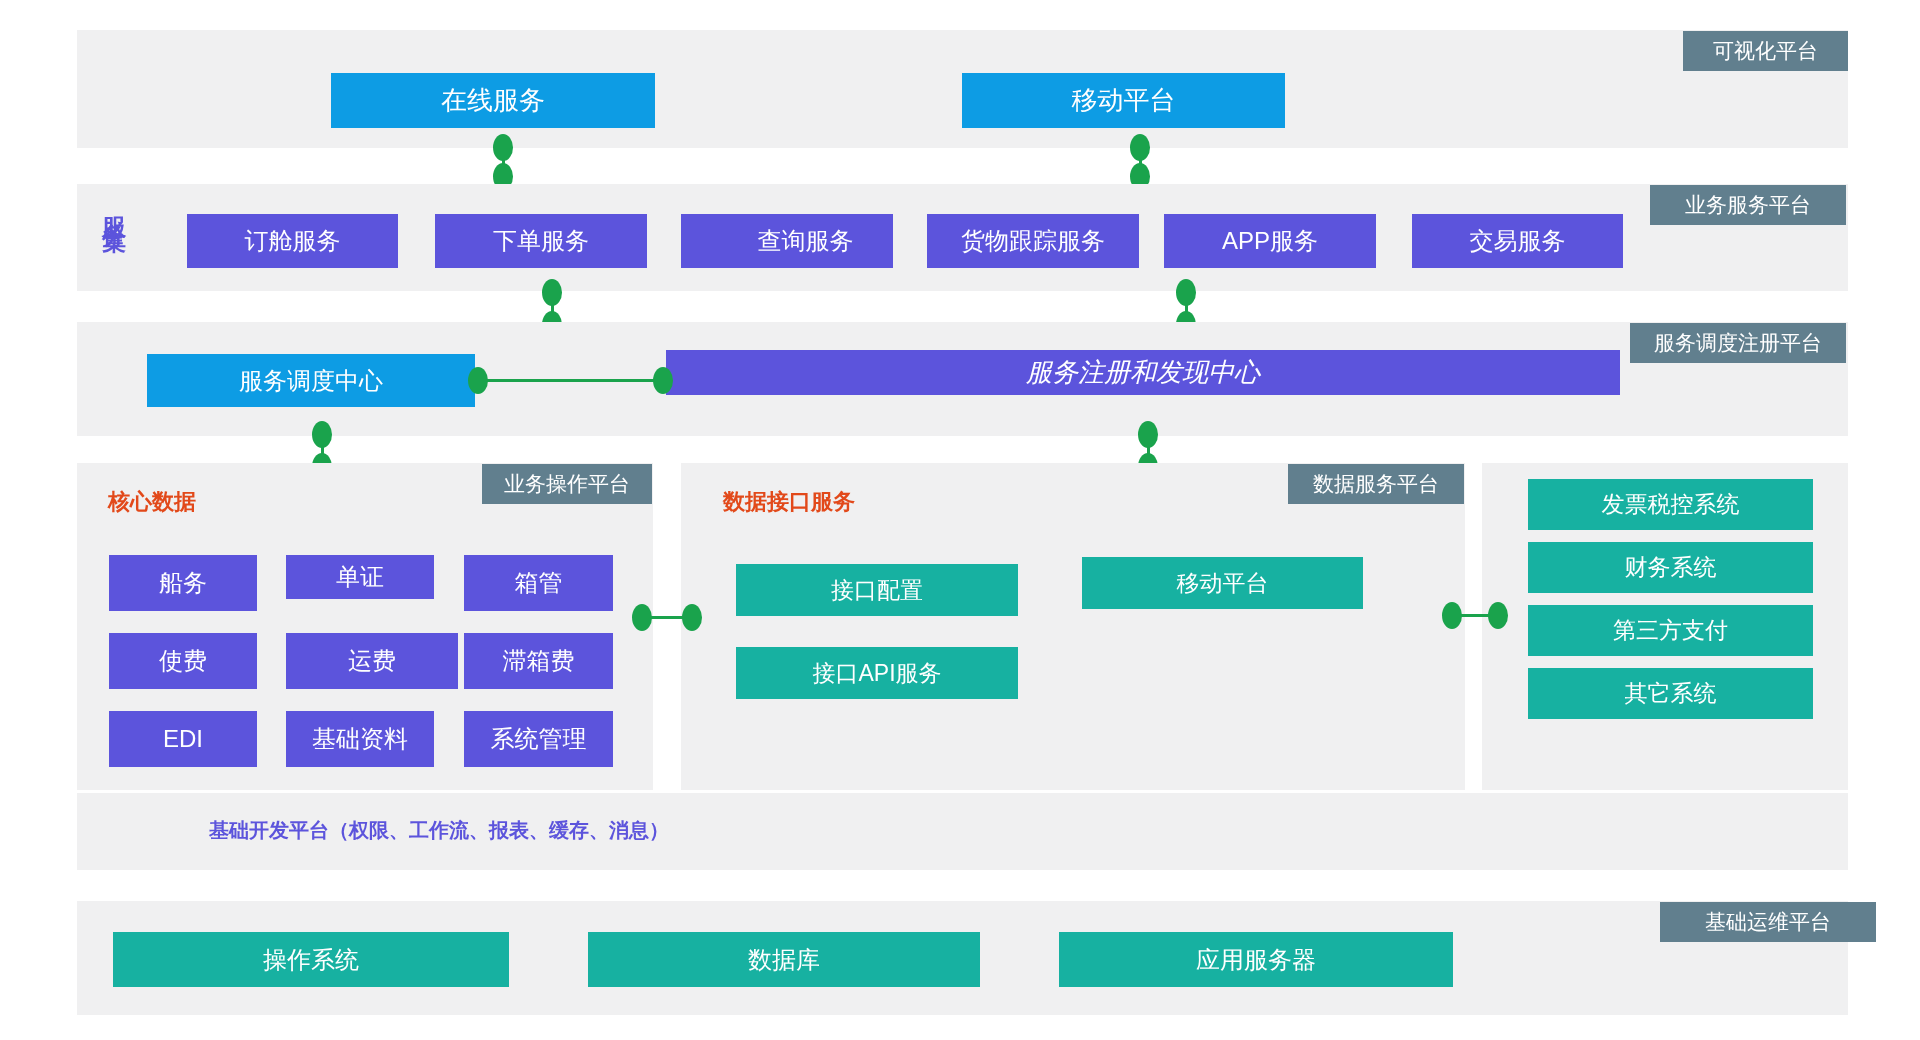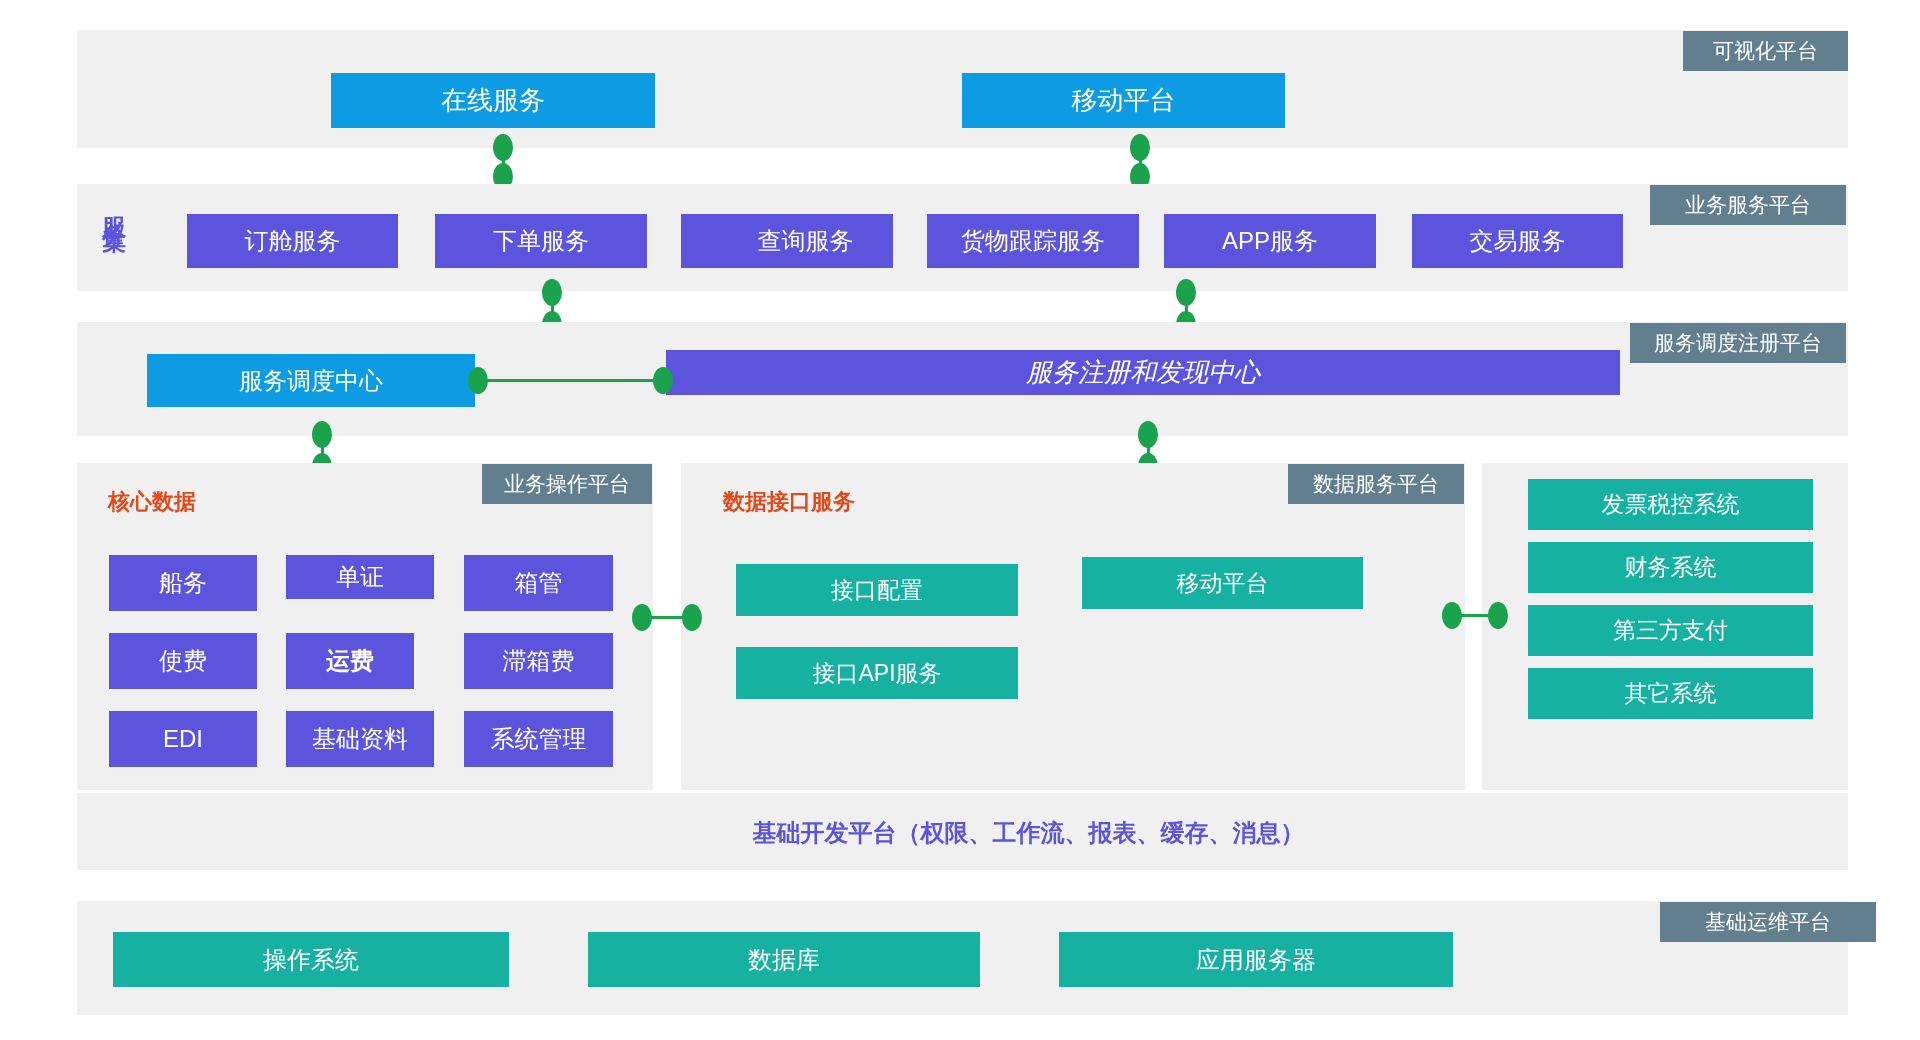--- a/index.html
+++ b/index.html
@@ -17,22 +17,22 @@
   .purple{background:var(--purple);}
   .teal{background:var(--teal);}
   .tag{position:absolute;display:flex;align-items:center;justify-content:center;
     background:var(--slate);color:#fff;font-size:21px;}
   .heading{position:absolute;color:var(--orange);font-weight:bold;font-size:22px;}
   .dot{position:absolute;width:20px;height:27px;border-radius:50%;background:var(--green);}
   .vline{position:absolute;width:3px;background:var(--green);}
   .hline{position:absolute;height:3px;background:var(--green);}
   .side-title{position:absolute;color:var(--purple);font-weight:bold;font-size:24px;
     writing-mode:vertical-lr;text-orientation:upright;letter-spacing:6px;line-height:28px;}
-  .dev-text{position:absolute;left:77px;top:817px;width:1771px;text-align:center;
-    padding-left:132px;color:var(--purple);font-weight:bold;font-size:24px;}
+  .dev-text{position:absolute;left:77px;top:817px;width:1771px;
+    padding-left:132px;color:var(--purple);font-weight:bold;font-size:20px;}
   .f26{font-size:26px;} .f24{font-size:24px;} .f23{font-size:23px;}
 </style>
 </head>
 <body>
 
 <div class="band" style="top:30px;height:118px;"></div>
 <div class="node blue f26" style="left:331px;top:73px;width:324px;height:55px;font-family:Liberation Serif, serif;">在线服务</div>
 <div class="node blue f26" style="left:962px;top:73px;width:323px;height:55px;">移动平台</div>
 <div class="tag" style="left:1683px;top:31px;width:165px;height:40px;">可视化平台</div>
 
@@ -79,21 +79,21 @@
 <div class="panel" style="left:681px;top:463px;width:784px;height:327px;"></div>
 <div class="panel" style="left:1482px;top:463px;width:366px;height:327px;"></div>
 
 <div class="heading" style="left:108px;top:487px;">核心数据</div>
 <div class="tag" style="left:482px;top:464px;width:170px;height:40px;">业务操作平台</div>
 
 <div class="node purple f24" style="left:109px;top:555px;width:148px;height:56px;">船务</div>
 <div class="node purple f24" style="left:286px;top:555px;width:148px;height:44px;">单证</div>
 <div class="node purple f24" style="left:464px;top:555px;width:149px;height:56px;">箱管</div>
 <div class="node purple f24" style="left:109px;top:633px;width:148px;height:56px;">使费</div>
-<div class="node purple f24" style="left:286px;top:633px;width:128px;height:56px;font-weight:bold;">运费</div>
+<div class="node purple f24" style="left:286px;top:633px;width:172px;height:56px;">运费</div>
 <div class="node purple f24" style="left:464px;top:633px;width:149px;height:56px;">滞箱费</div>
 <div class="node purple f24" style="left:109px;top:711px;width:148px;height:56px;">EDI</div>
 <div class="node purple f24" style="left:286px;top:711px;width:148px;height:56px;">基础资料</div>
 <div class="node purple f24" style="left:464px;top:711px;width:149px;height:56px;">系统管理</div>
 
 <div class="heading" style="left:723px;top:487px;">数据接口服务</div>
 <div class="tag" style="left:1288px;top:464px;width:176px;height:40px;">数据服务平台</div>
 <div class="node teal f23" style="left:736px;top:564px;width:282px;height:52px;">接口配置</div>
 <div class="node teal f23" style="left:1082px;top:557px;width:281px;height:52px;">移动平台</div>
 <div class="node teal f23" style="left:736px;top:647px;width:282px;height:52px;">接口API服务</div>

